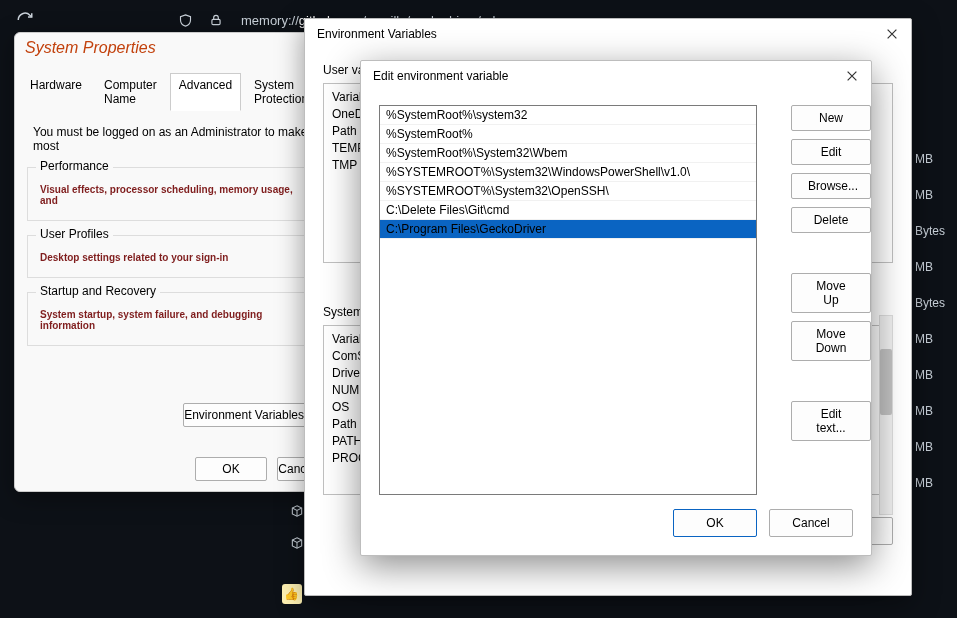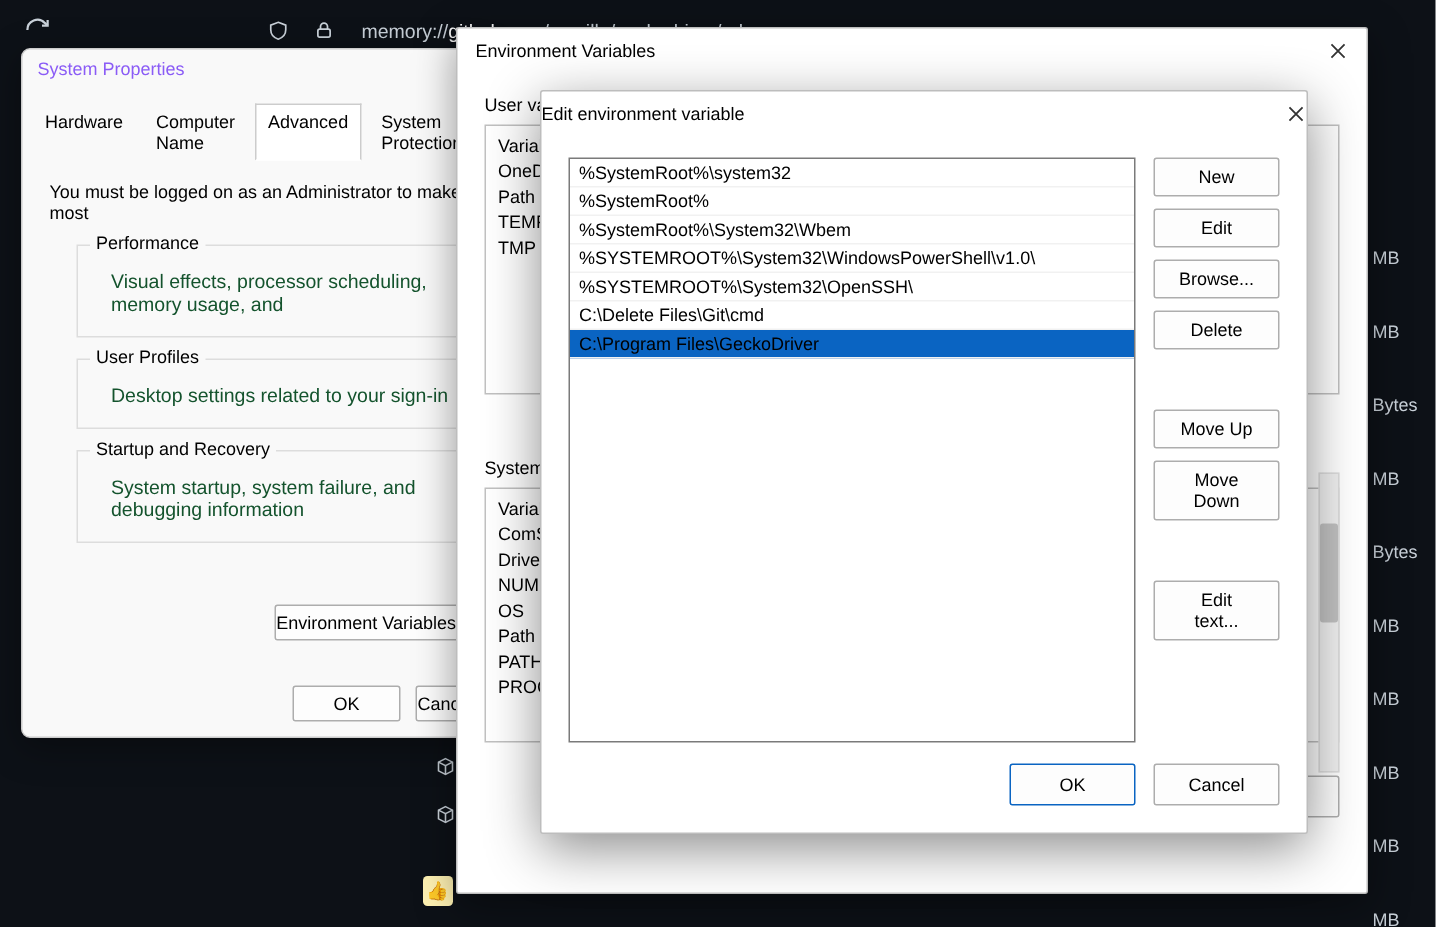--- a/index.html
+++ b/index.html
@@ -6,38 +6,38 @@
 body { width: 957px; height: 618px; background: #0d1117; overflow: hidden; position: relative; color: #000; }
 
 .browser-bar { position: absolute; top: 0; left: 0; right: 0; height: 40px; display: flex; align-items: center; padding: 0 16px; gap: 14px; }
 .browser-bar .reload-icon { width: 18px; height: 18px; color: #c9d1d9; }
 .browser-bar .shield-icon { width: 15px; height: 15px; color: #c9d1d9; margin-left: 130px; }
 .browser-bar .lock-icon { width: 14px; height: 14px; color: #c9d1d9; margin-left: 2px; }
 .browser-bar .url { color: #c9d1d9; font-size: 13px; margin-left: 4px; }
 .browser-bar .url .host { color: #fff; }
 
 .right-col { position: absolute; right: 12px; top: 150px; display: flex; flex-direction: column; gap: 18px; color: #c9d1d9; font-size: 12px; }
-.right-col span { height: 18px; display: flex; align-items: center; margin-top: 13px; }
+.right-col span { height: 18px; display: flex; align-items: center; }
 
 .thumbs { position: absolute; left: 282px; bottom: 14px; width: 20px; height: 20px; background: #fff2b3; border-radius: 3px; display:flex;align-items:center;justify-content:center; font-size:12px;}
 
 .bottom-icons { position:absolute; left:290px; top:504px; display:flex; flex-direction:column; gap:18px; color:#c9d1d9; }
 .bottom-icons svg { width:14px; height:14px; }
 
 
 .dlg-sysprops { position: absolute; left: 14px; top: 32px; width: 314px; height: 460px; background: #f9f9f9; border: 1px solid #ccc; border-radius: 6px; box-shadow: 0 6px 24px rgba(0,0,0,.35); }
-.dlg-title { padding: 6px 10px; font-size: 12px; color: #8b5cf6; }
+.dlg-title { padding: 6px 10px; font-size: 16px; color: #c2410c; font-style: italic; }
 .tabrow { display: flex; padding: 10px 6px 0 6px; font-size: 12px; gap: 4px; }
 .tab { padding: 4px 8px; border: 1px solid transparent; cursor: default; }
 .tab.active { background: #fff; border: 1px solid #ccc; border-bottom-color: #fff; }
 .sp-body { padding: 10px 12px 0 12px; font-size: 12px; }
 .sp-note { margin: 4px 0 14px 6px; }
-.fieldset { border: 1px solid #ddd; padding: 16px 10px 14px 22px; margin-bottom: 14px; position: relative; background:#fff0;margin-left:24px; }
+.fieldset { border: 1px solid #ddd; padding: 16px 10px 14px 12px; margin-bottom: 14px; position: relative; background:#fff0; }
 .fieldset .legend { position: absolute; top: -9px; left: 8px; background: #f9f9f9; padding: 0 4px; font-size: 12px; }
-.fieldset .desc { font-size: 13px; color: #14532d; }
+.fieldset .desc { font-size: 10px; color: #7f1d1d; font-weight: bold; }
 .sp-footer { position: absolute; bottom: 10px; right: 10px; display: flex; gap: 10px; }
 .btn { border: 1px solid #adadad; background: #fdfdfd; font-size: 12px; padding: 4px 0; min-width: 72px; text-align: center; border-radius: 2px; cursor: default; }
 .envbtn { position: absolute; right: 12px; bottom: 64px; }
 
 
 .dlg-env { position: absolute; left: 304px; top: 18px; width: 608px; height: 578px; background: #fff; border: 1px solid #bdbdbd; border-radius: 2px; box-shadow: 0 8px 28px rgba(0,0,0,.4); }
 .env-title { display: flex; align-items: center; justify-content: space-between; padding: 8px 12px; font-size: 12px; }
 .close-x { width: 14px; height: 14px; cursor: default; }
 .env-body { padding: 8px 18px 12px 18px; font-size: 12px; }
 .group-label { margin: 6px 0 6px 0; }
@@ -46,29 +46,29 @@
 .listframe .row { font-size: 12px; white-space: nowrap; }
 .listframe .header { font-weight: 400; font-size:12px; }
 .env-footer { display: flex; justify-content: flex-end; gap: 12px; padding: 10px 18px 0 0; }
 .env-footer .btn { min-width: 88px; padding: 6px 0; }
 
 .dlg-env .scroll-track { position:absolute; right:18px; top:296px; width:14px; height:200px; background:#f0f0f0; border:1px solid #ddd; }
 .dlg-env .scroll-thumb { position:absolute; right:19px; top:330px; width:12px; height:66px; background:#c1c1c1; border-radius:2px; }
 
 
 .dlg-edit { position: absolute; left: 360px; top: 60px; width: 512px; height: 496px; background: #fff; border: 1px solid #bdbdbd; border-radius: 2px; box-shadow: 0 10px 36px rgba(0,0,0,.45); z-index: 5; }
-.edit-title { display: flex; justify-content: space-between; padding: 8px 0; font-size: 12px; gap: 18px; }
+.edit-title { display: flex; justify-content: space-between; padding: 8px 12px; font-size: 12px; gap: 18px; }
 .edit-body { padding: 14px 18px; display: flex; gap: 12px; }
 .pathlist { flex: 1; border: 1px solid #7a7a7a; height: 390px; background: #fff; }
 .pathlist .item { font-size: 12px; padding: 2px 6px; border-bottom: 1px solid #f1f1f1; white-space: nowrap; overflow: hidden; text-overflow: ellipsis; }
 .pathlist .item.selected { background: #0a64c2; color: #000000; }
 .sidebtns { display: flex; flex-direction: column; gap: 8px; width: 84px; }
 .sidebtns .gap { height: 10px; }
 .sidebtns .gap.big { height: 24px; }
-.sidebtns .btn { min-width: 80px; padding: 5px 16px; }
+.sidebtns .btn { min-width: 80px; padding: 5px 16px; margin-left: 22px; }
 .edit-footer { display: flex; justify-content: flex-end; gap: 12px; padding: 0 18px 14px 0; }
 .edit-footer .btn { min-width: 84px; padding: 6px 0; }
 .edit-footer .btn.primary { border: 1px solid #0a64c2; }
 
 svg { display: block; }
 </style>
 </head>
 <body>
 
 <div class="browser-bar">

